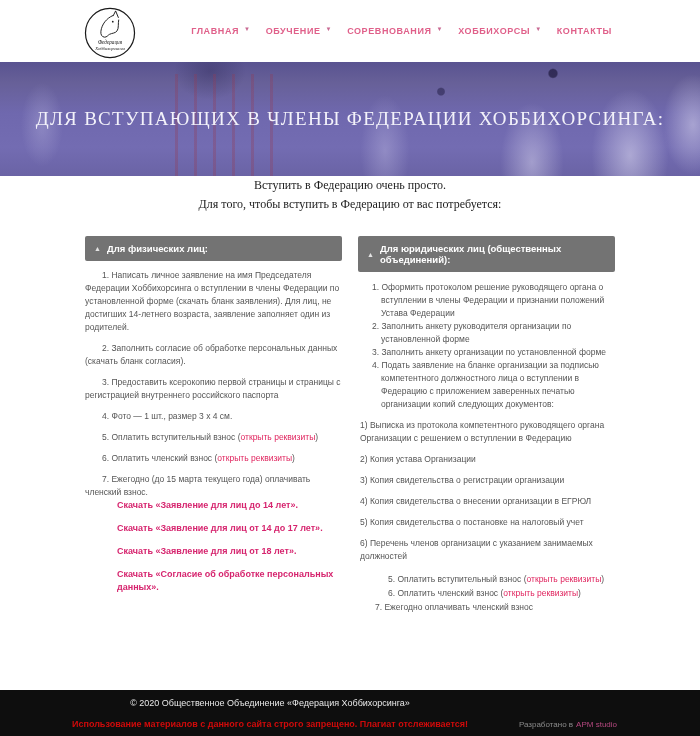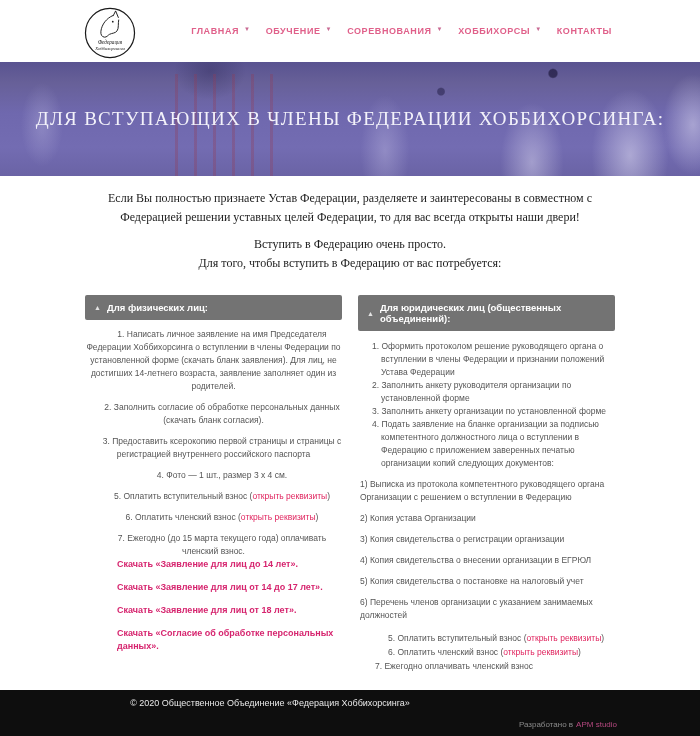--- a/index.html
+++ b/index.html
@@ -38,21 +38,21 @@
   .intro{width:530px;margin:0 auto;text-align:center;color:#1c1c1c;
          font-size:12px;line-height:19px;}
   .intro.first{padding-top:13px;margin-bottom:8px;}
   .cols{display:flex;gap:16px;margin:22px 85px 0 85px;min-height:302px;align-items:flex-start;}
   .col{flex:1;min-width:0;}
   .acc-header{background:#737373;border-radius:2px;color:#fff;font-size:9.5px;font-weight:700;
       padding:7px 9px 7px 9px;display:flex;align-items:center;cursor:pointer;}
   .acc-caret{color:rgba(255,255,255,.8);font-size:7px;margin-right:6px;line-height:1;}
   .col p{margin:0;color:#555;font-size:8.5px;line-height:13px;}
 
-  .li-ind{text-indent:17px;margin-top:8px !important;text-align:center;}
+  .li-ind{text-indent:17px;margin-top:8px !important;}
   .downloads{padding-left:32px;}
   .dl{display:block;color:#d6246e;font-weight:700;font-size:9px;line-height:13px;
       margin-bottom:10px;text-decoration:none;cursor:pointer;}
   .plink{color:#e0245e;text-decoration:none;cursor:pointer;}
 
   .legal-list{margin-top:9px;}
   .li-hang{margin-left:14px !important;padding-left:9px;text-indent:-9px;}
   .li-sub{margin-top:8px !important;margin-left:2px !important;}
   .li-pay{margin-left:30px !important;margin-top:1px !important;}
   .li-pay.first{margin-top:10px !important;}
@@ -110,21 +110,20 @@
       </a>
 
   </nav>
 </header>
 
 <section class="hero">
   <h1>ДЛЯ ВСТУПАЮЩИХ В ЧЛЕНЫ ФЕДЕРАЦИИ ХОББИХОРСИНГА:</h1>
 </section>
 
 <main>
-  <p class="intro serif first">Если Вы полностью признаете Устав Федерации, разделяете и заинтересованы в совместном с Федерацией решении уставных целей Федерации, то для вас всегда открыты наши двери!</p>
   <p class="intro serif"><span>Вступить в Федерацию очень просто.</span><br><span>Для того, чтобы вступить в Федерацию от вас потребуется:</span></p>
 
   <div class="cols">
 
     <div class="col">
       <div class="acc-header">
         <span class="acc-caret">▲</span>
         <span>Для физических лиц:</span>
       </div>
       <div>
@@ -167,18 +166,19 @@
       <p class="li-pay"><span>6. Оплатить членский взнос (</span><a class="plink">открыть реквизиты</a><span>)</span></p>
       <p class="li-seven">7. Ежегодно оплачивать членский взнос</p>
     </div>
   </div>
 
 </main>
 
 <footer>
   <div class="f-left">
     <div class="copyright">© 2020 Общественное Объединение «Федерация Хоббихорсинга»</div>
+    <div class="warning">Использование материалов с данного сайта строго запрещено. Плагиат отслеживается!</div>
   </div>
   <div class="f-right">
     <span>Разработано в</span>
     <a class="dev">APM studio</a>
   </div>
 </footer>
 
 </body></html>

